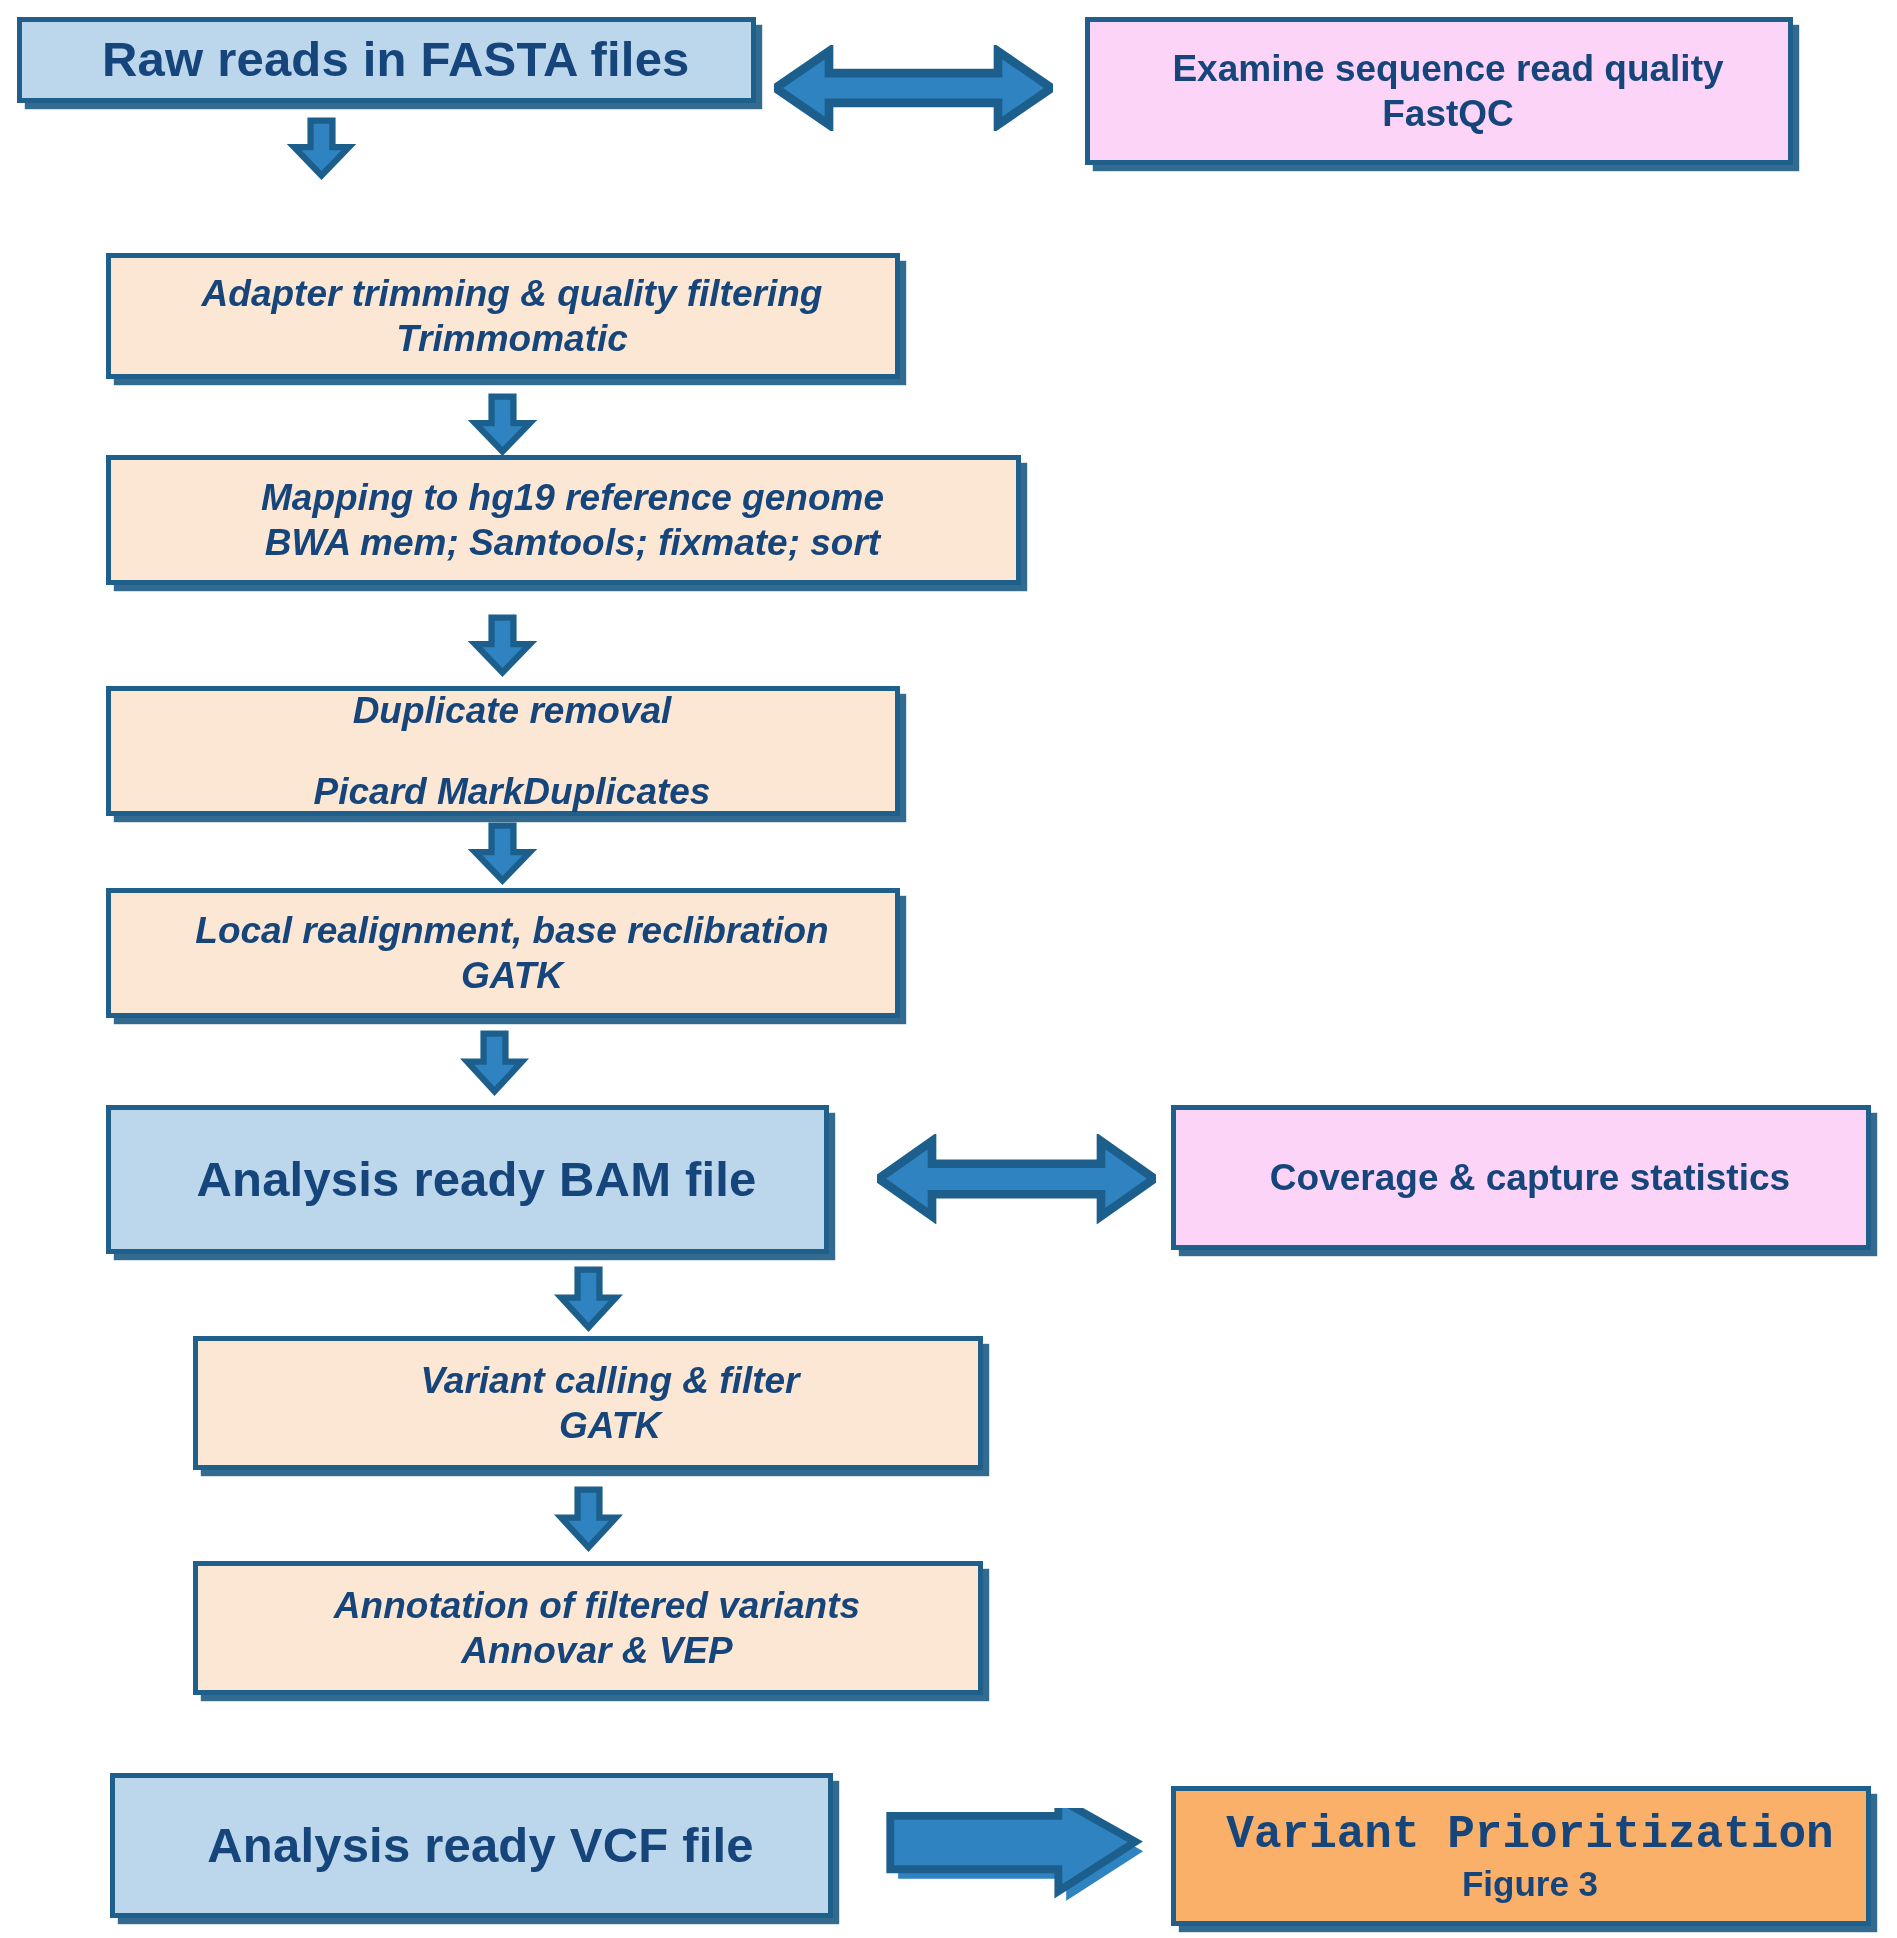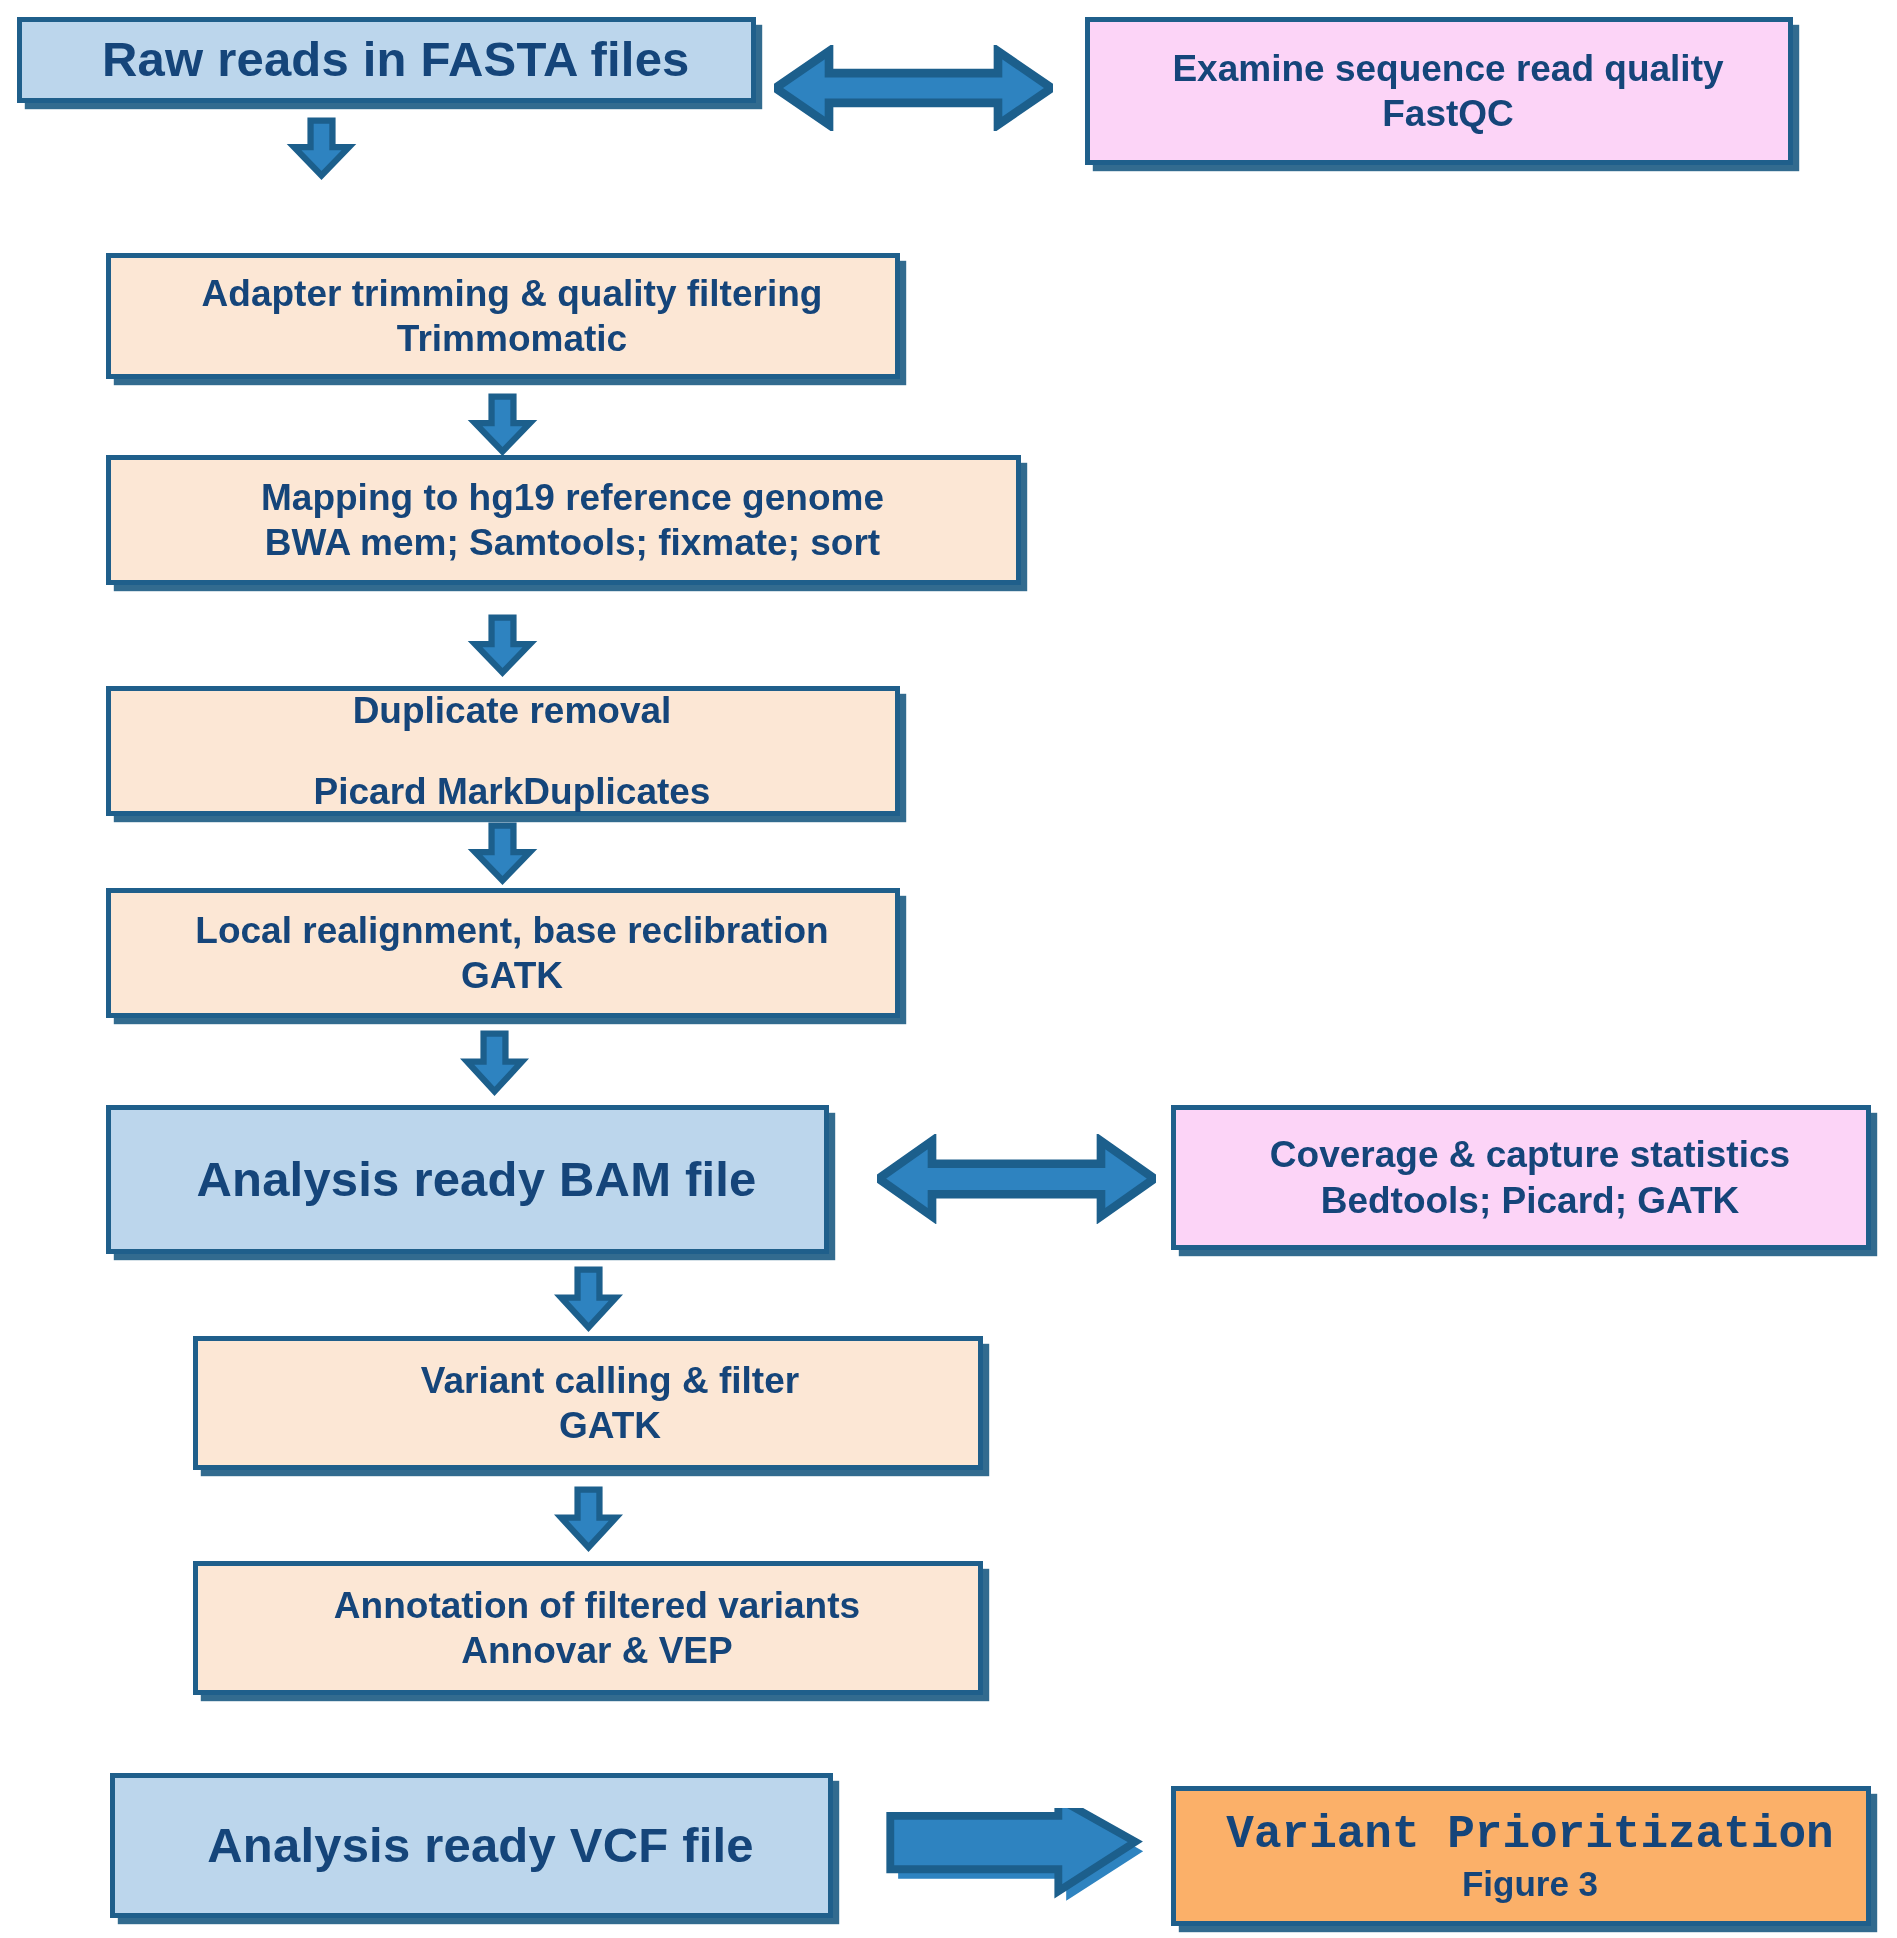--- a/index.html
+++ b/index.html
@@ -35,21 +35,21 @@
     margin-left: 18px;
   }
 
   .node.blue   { background: #bcd6ec; }
   .node.peach  { background: #fce7d5; }
   .node.pink   { background: #fcd4f7; }
   .node.orange { background: #fbb069; }
 
   .node.terminal .l1 { font-weight: bold; font-size: 49px; letter-spacing: 0.2px; }
   .node.step .l1,
-  .node.step .l2 { font-weight: bold; font-size: 37px; }
+  .node.step .l2 { font-weight: bold; font-size: 37px; font-style: italic; }
   .node.aux .l1,
   .node.aux .l2 { font-weight: bold; font-size: 37px; }
   .node.orange .l1 { font-weight: bold; font-size: 46px; font-family: Liberation Mono, monospace; }
   .node.orange .l2 { font-weight: bold; font-size: 35px; }
 
   
   .down-arrow {
     position: absolute;
     width: 61px;
     height: 58px;
@@ -101,21 +101,20 @@
   <span class="l1">Local realignment, base reclibration</span>
   <span class="l2">GATK</span>
 </div>
 
 <div class="node blue terminal" style="left:106px; top:1105px; width:723px; height:149px;">
   <span class="l1">Analysis ready BAM file</span>
 </div>
 
 <div class="node pink aux" style="left:1171px; top:1105px; width:700px; height:145px;">
   <span class="l1">Coverage &amp; capture statistics</span>
-  <span class="l2">Bedtools; Picard; GATK</span>
 </div>
 
 <div class="node peach step" style="left:193px; top:1336px; width:790px; height:134px;padding-left:26px;">
   <span class="l1">Variant calling &amp; filter</span>
   <span class="l2">GATK</span>
 </div>
 
 <div class="node peach step" style="left:193px; top:1561px; width:790px; height:134px;">
   <span class="l1">Annotation of filtered variants</span>
   <span class="l2">Annovar &amp; VEP</span>

